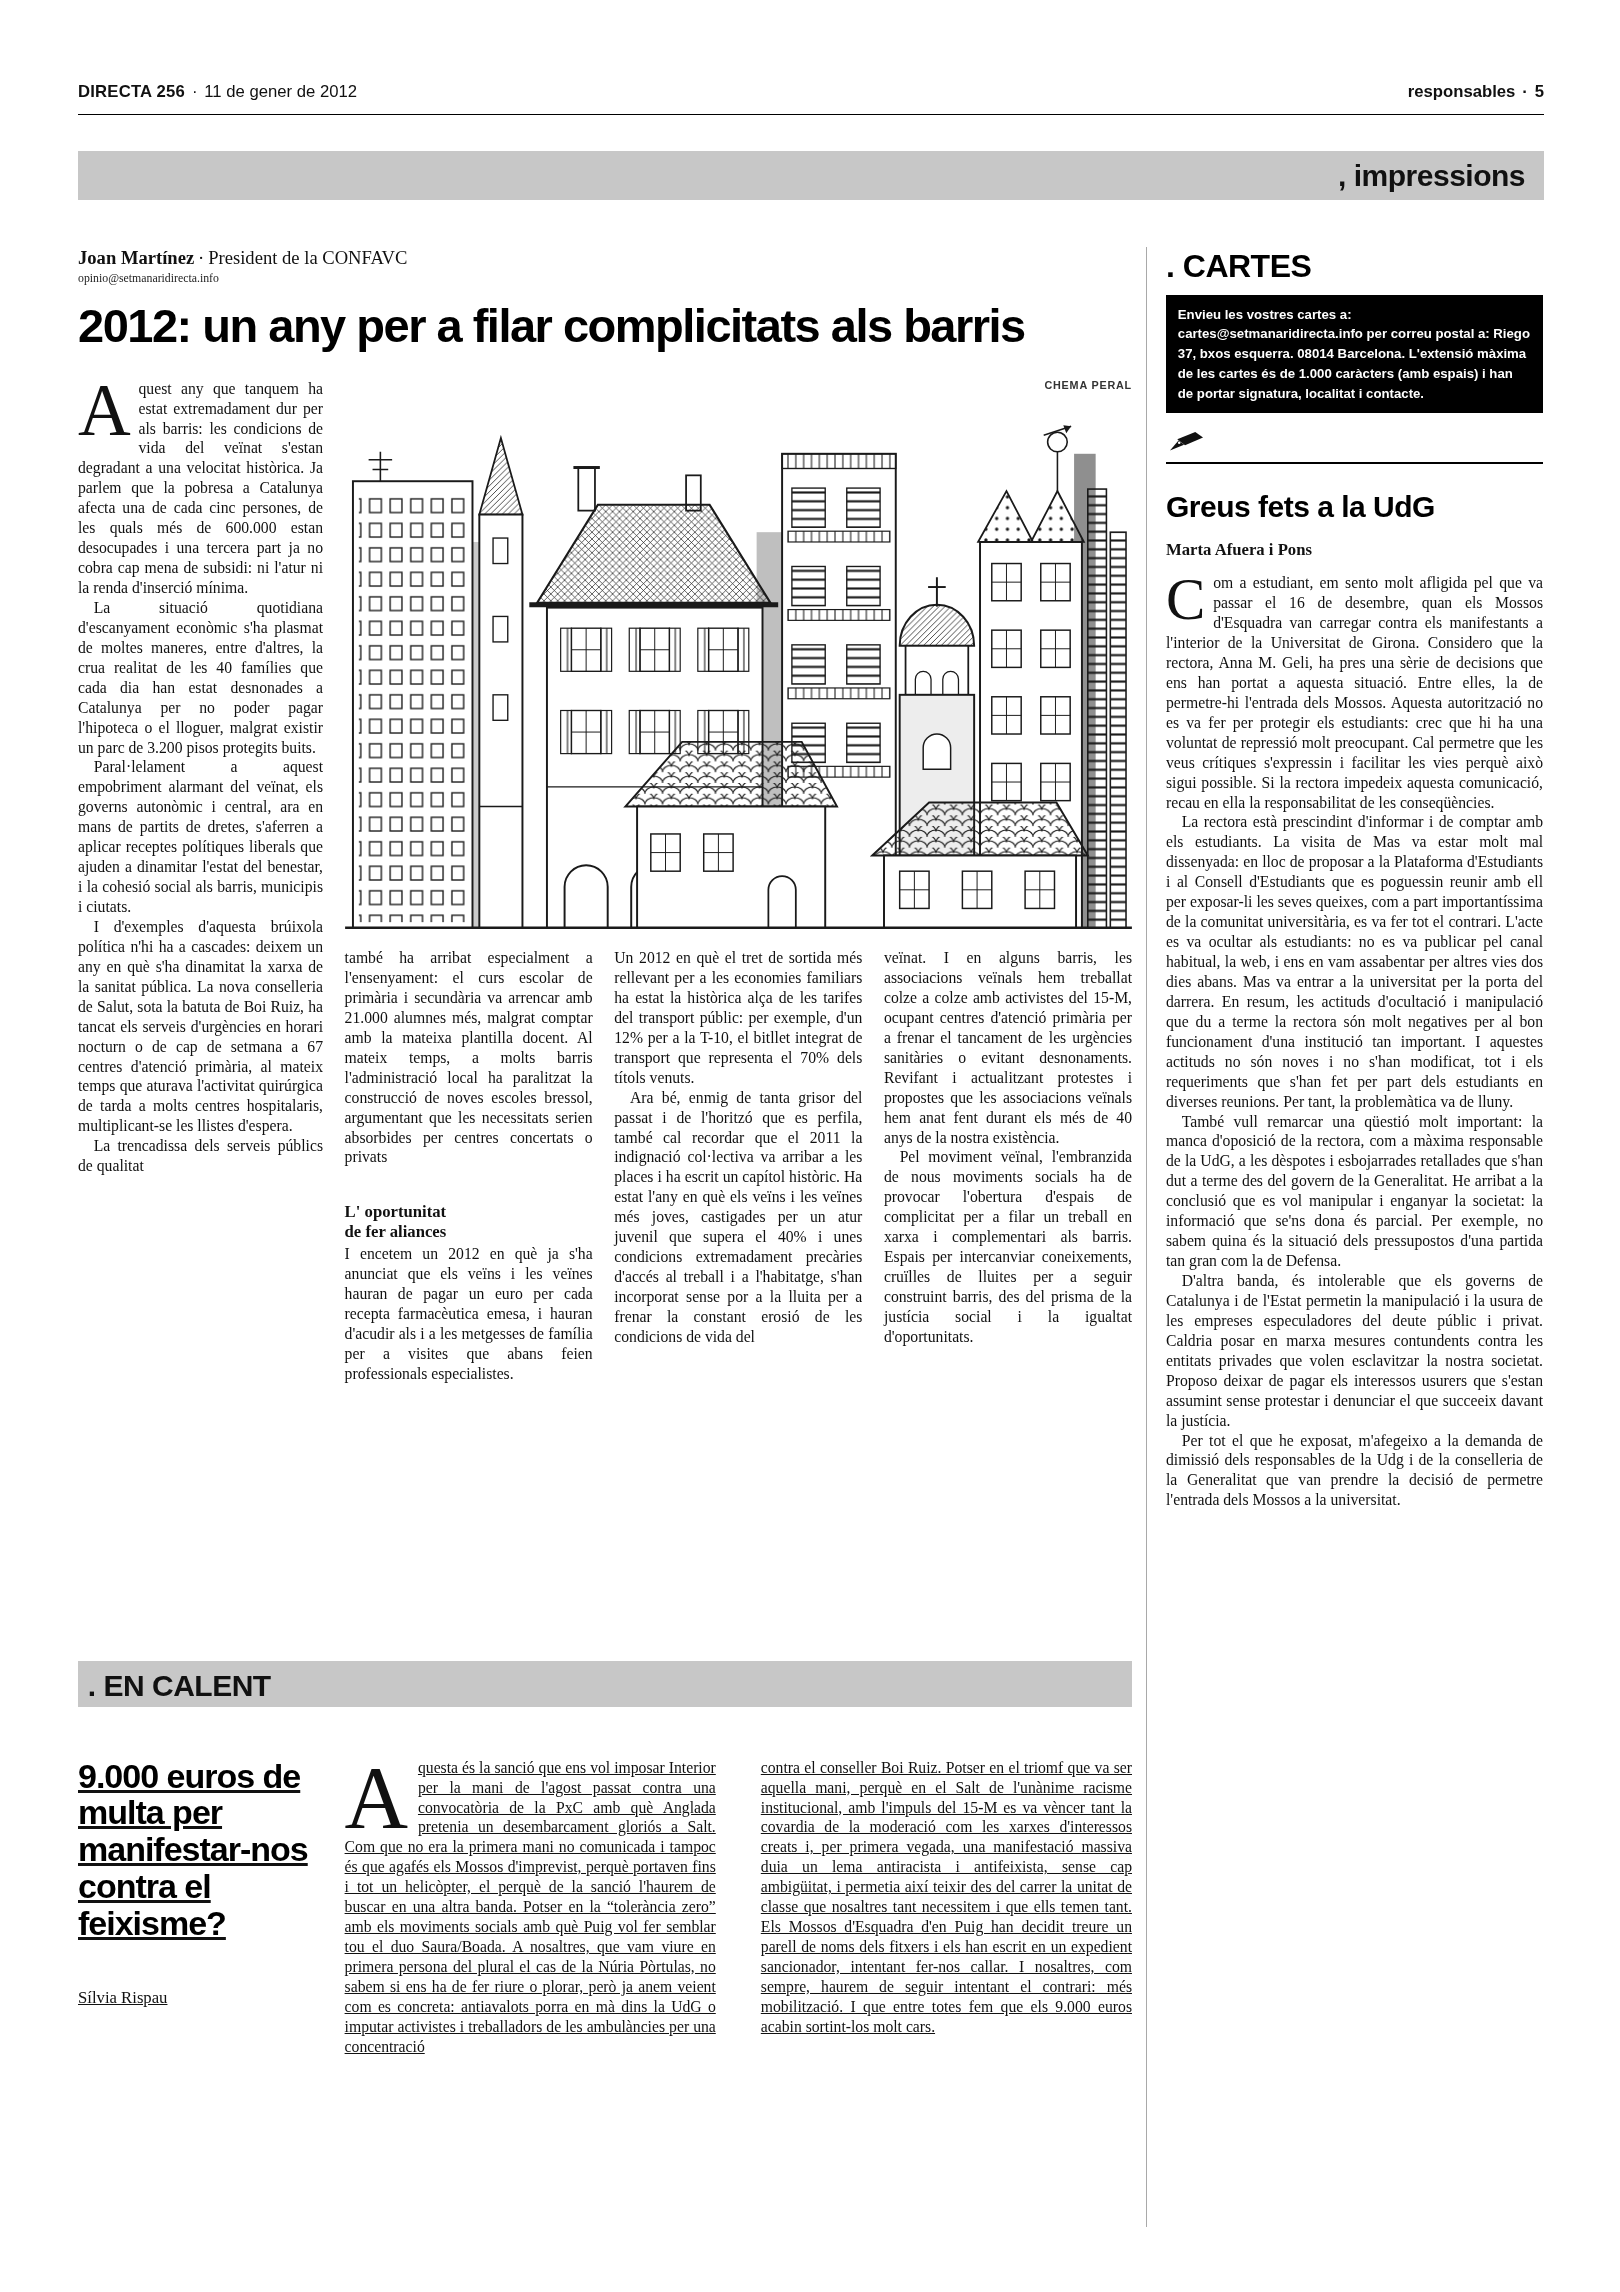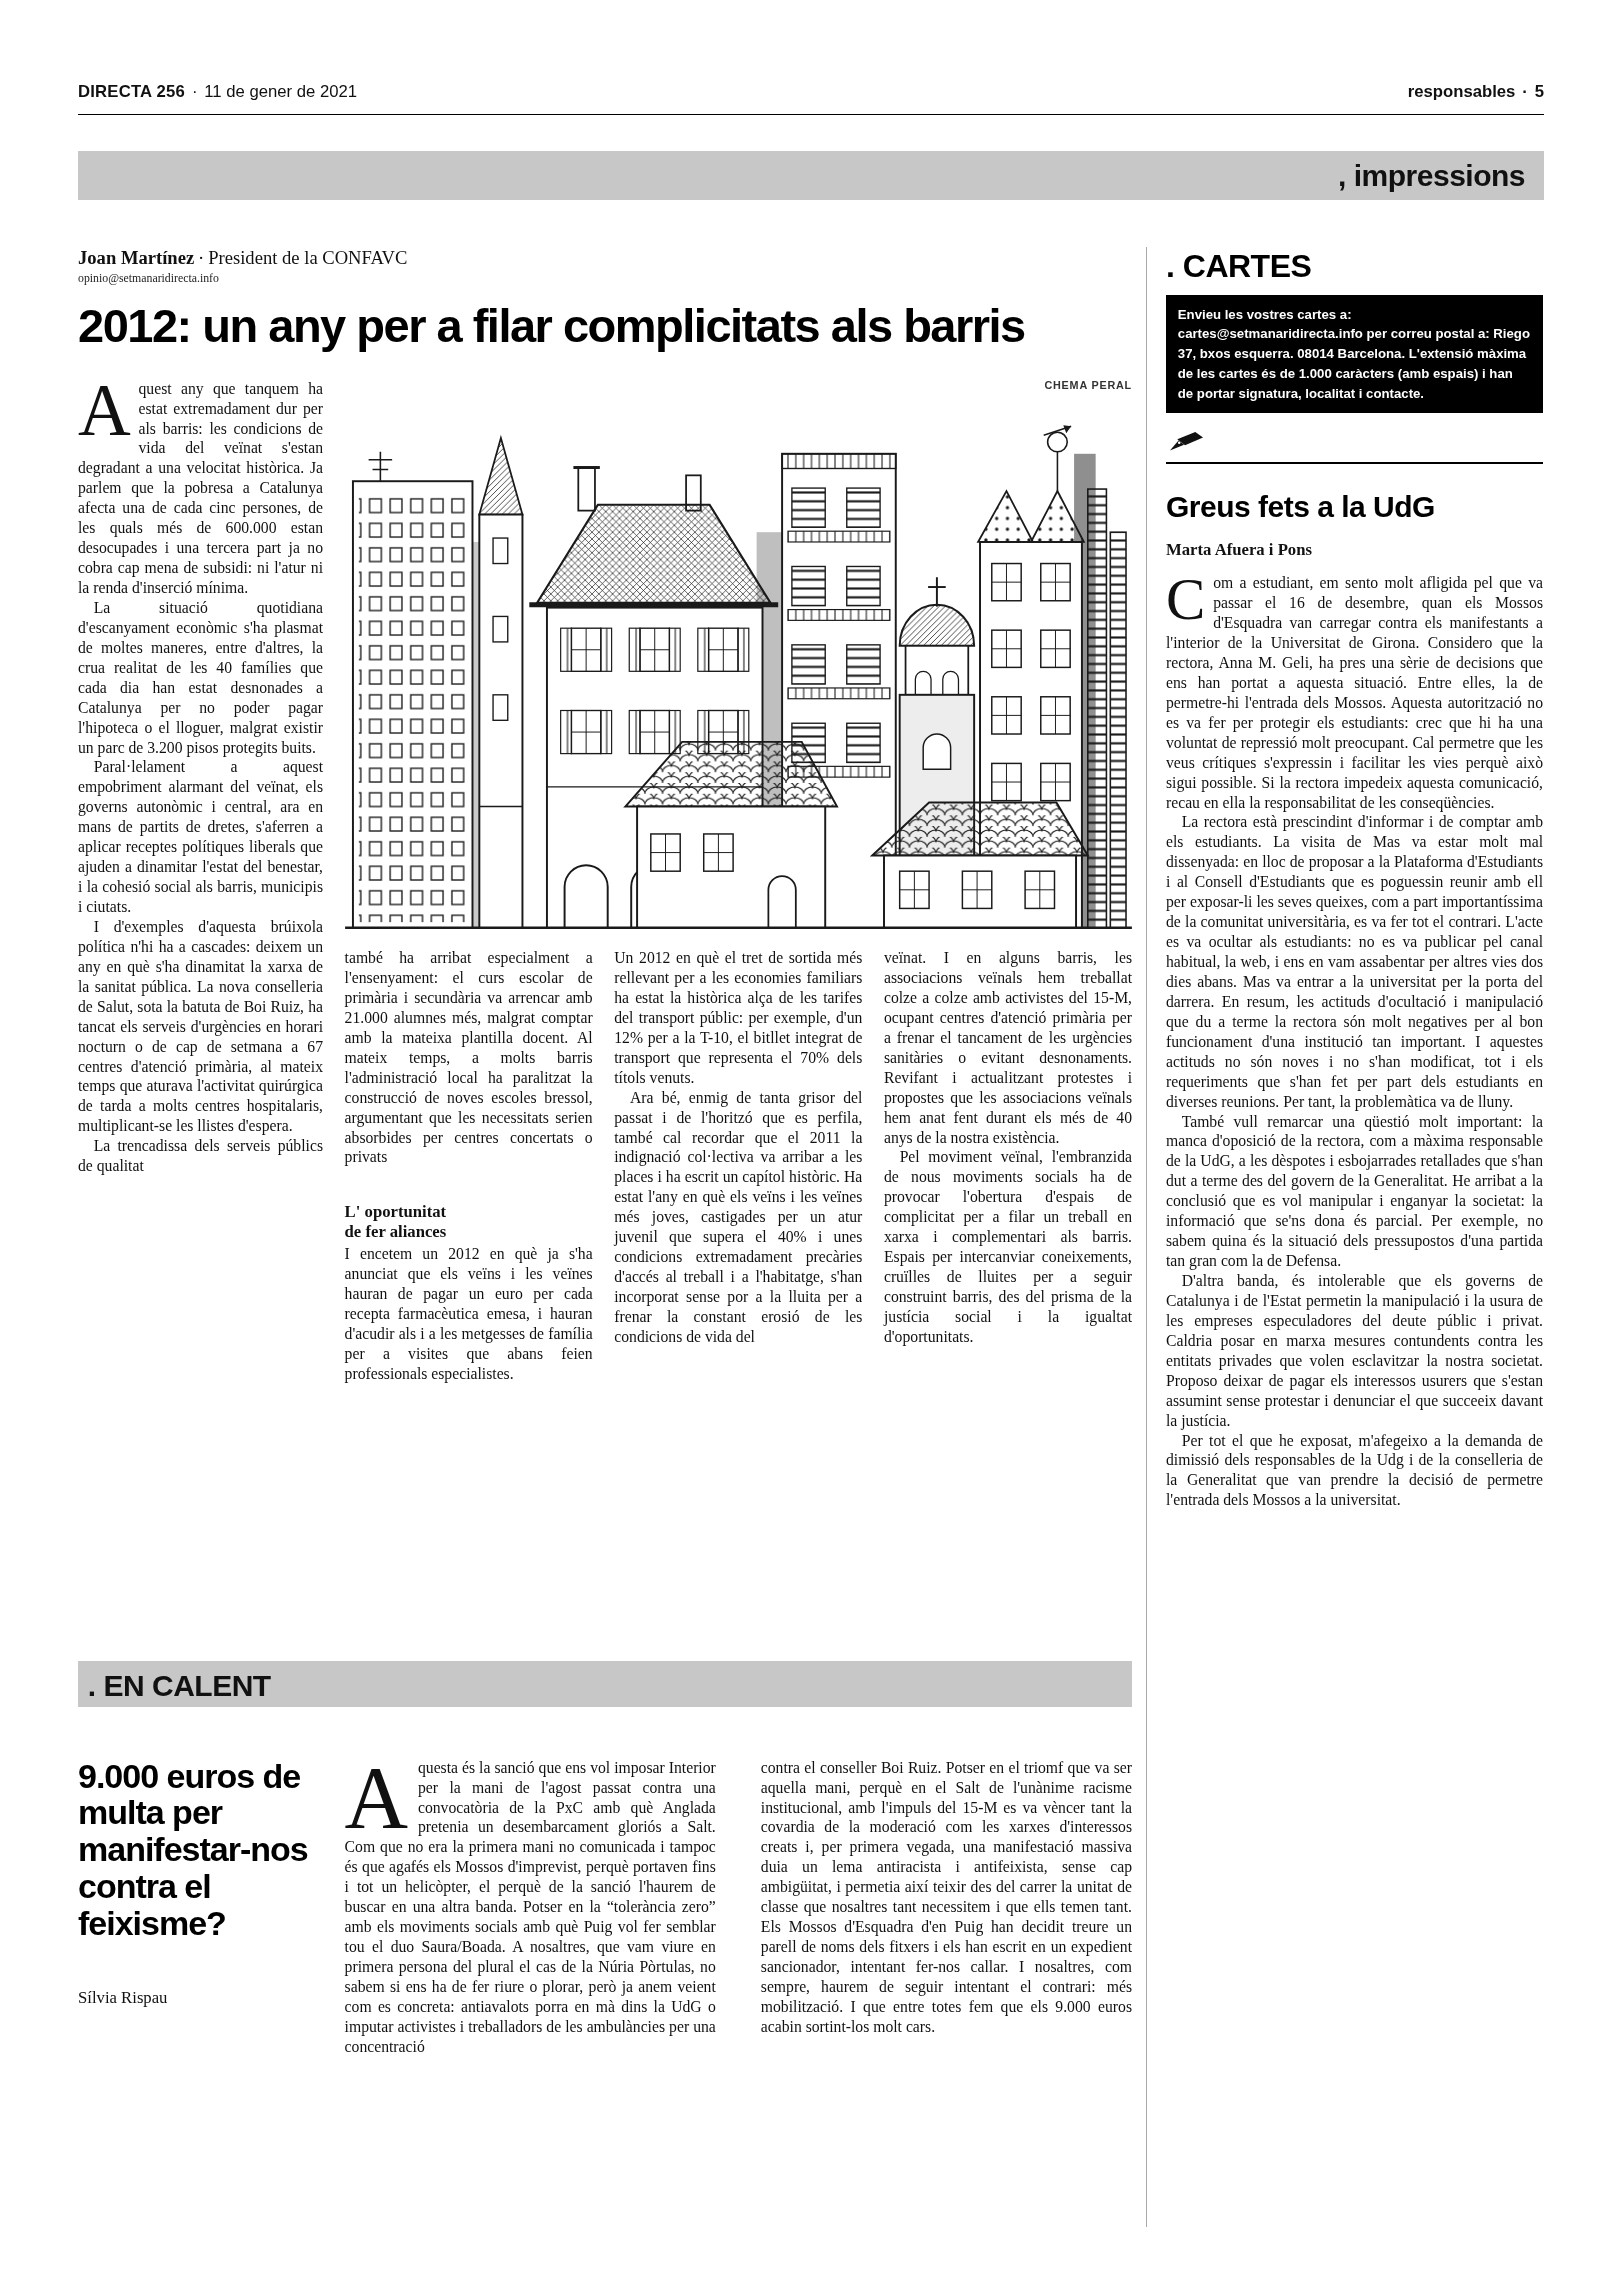--- a/index.html
+++ b/index.html
@@ -67,21 +67,21 @@
   .subhead {
     font-weight:700; font-size:16.7px; line-height:1.2; margin-top:35px; text-align:left;
   }
   .subhead + p { margin-top:2px; }
   
   .encalent-bar { margin-top:57px; height:46px; background:#c7c7c7; }
   .encalent-bar span {
     font-family:"Liberation Sans", sans-serif; font-weight:700;
     font-size:30px; line-height:49px; padding-left:9.8px; letter-spacing:-0.5px;
   }
-  .second-article { display:flex; gap:21.6px; margin-top:51px; }
+  .second-article { display:flex; gap:21.6px; margin-top:51px;text-decoration:underline; }
   .sa-left { flex:0 0 245px; width:245px; }
   .headline2 {
     font-family:"Liberation Sans", sans-serif; font-weight:700;
     font-size:34px; line-height:1.08; letter-spacing:-1px; color:#000;
   }
   .sa-author { margin-top:47px; font-size:16.7px; }
   .sa-cols { flex:1; display:flex; gap:45px; min-width:0; }
   .sa-cols .col { flex:1; min-width:0; }
   
   .sidebar { position:absolute; left:1166px; top:248px; width:377px; }
@@ -105,21 +105,21 @@
   .letter-body p { margin:0; }
   .letter-body p.indent { text-indent:15.7px; }
 </style>
 </head>
 <body>
 
 <div class="page">
 
   <header class="masthead">
     <div class="m-left">
-      <span class="m-title">DIRECTA 256</span><span class="m-sep">·</span><span class="m-date">11 de gener de 2021</span>
+      <span class="m-title">DIRECTA 256</span><span class="m-sep">·</span><span class="m-date">11 de gener de 2012</span>
     </div>
     <div class="m-right">
       <span>responsables</span><span class="m-sep">·</span><span class="m-page">5</span>
     </div>
   </header>
   <div class="masthead-rule"></div>
 
   <div class="section-bar">
     <span>, impressions</span>
   </div>

